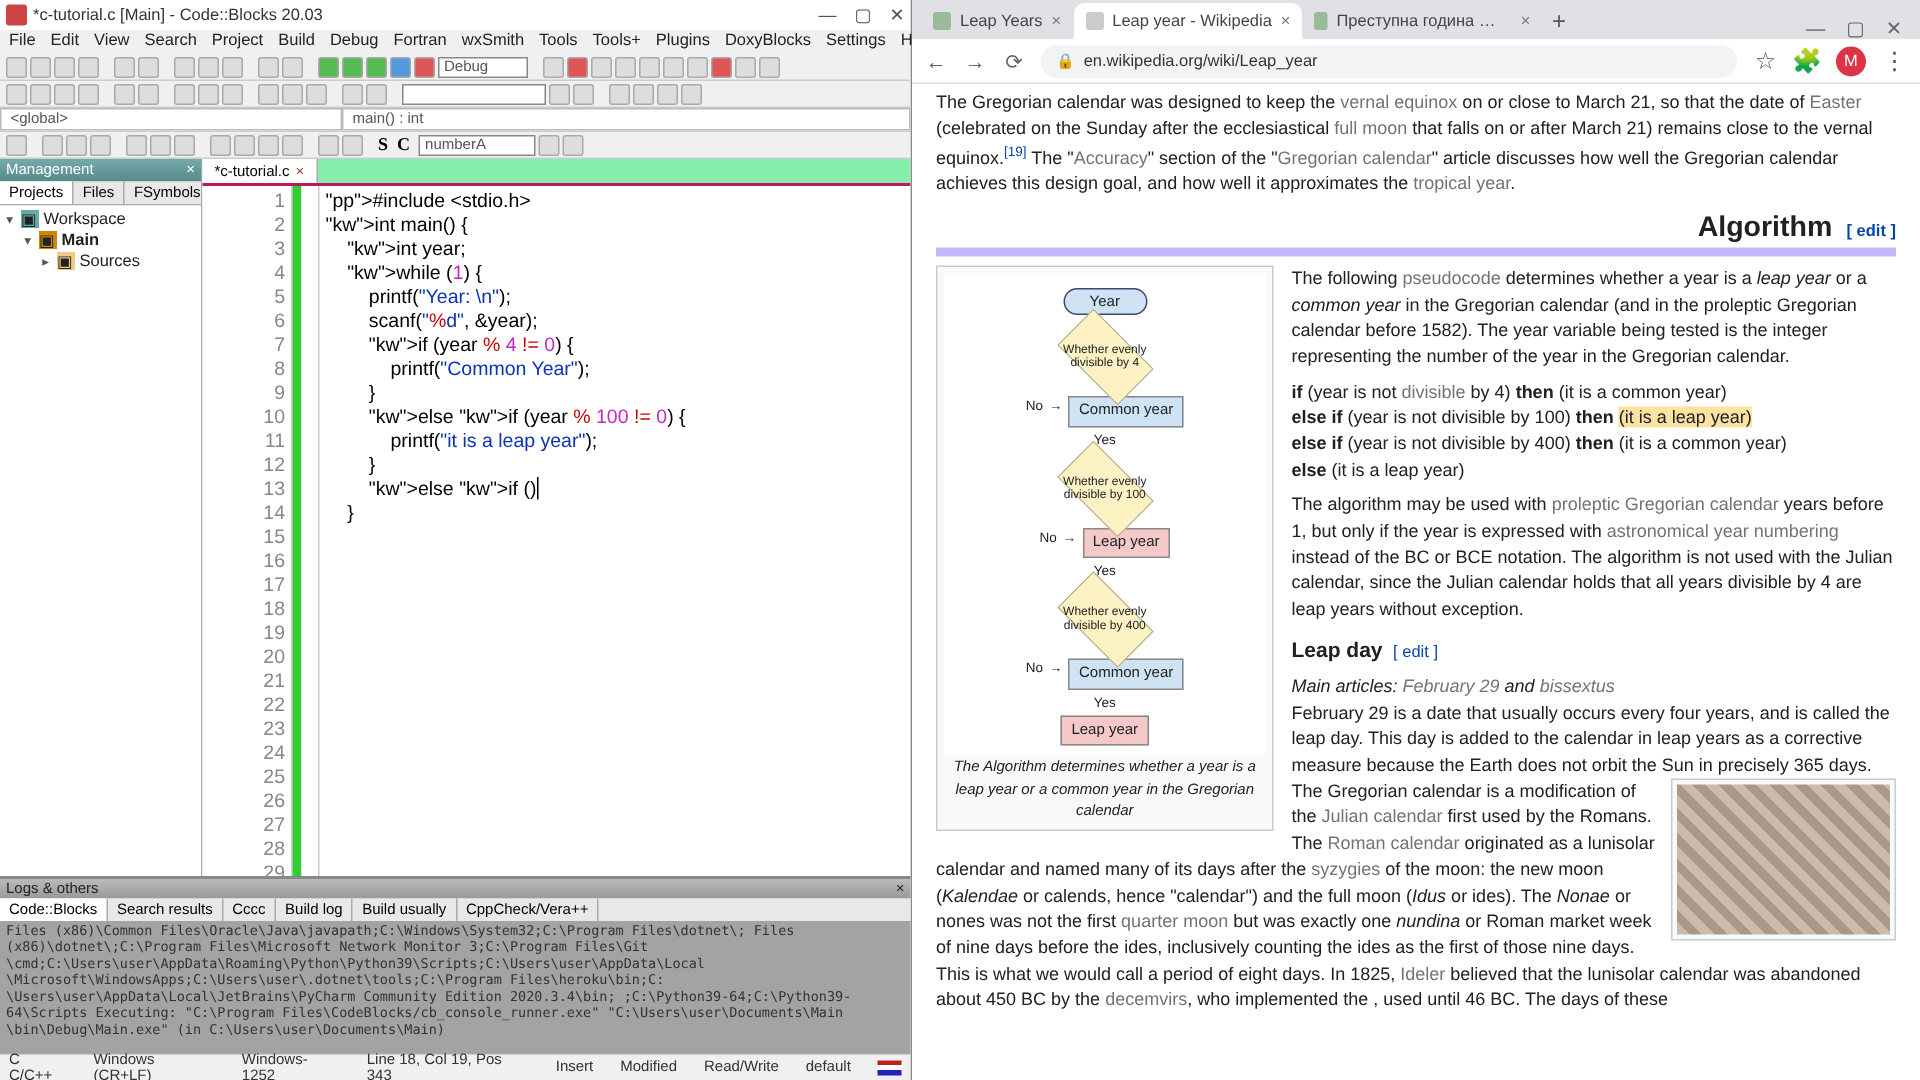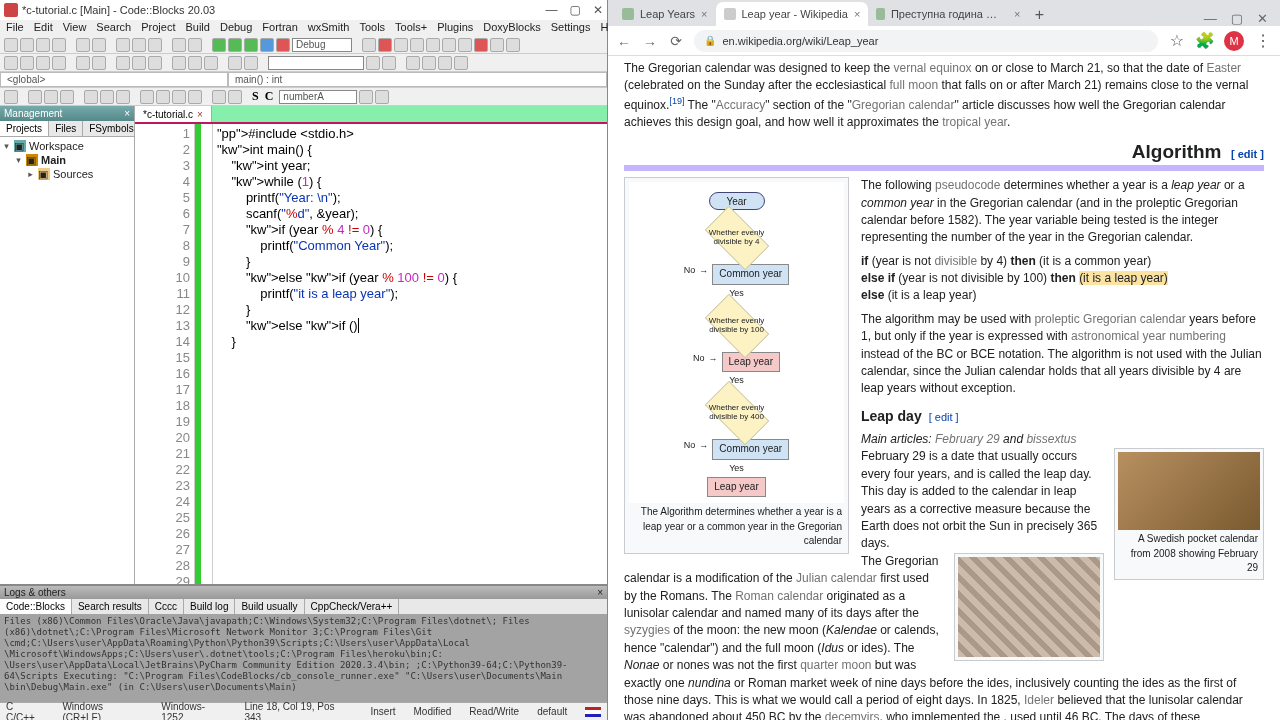--- a/index.html
+++ b/index.html
@@ -85,21 +85,21 @@
 .fn-row { display:flex; align-items:flex-start; justify-content:center; gap:4px; font-size:9px; }
 .fn-yes { font-size:9px; margin:2px 0; }
 .fn-box { border:1px solid #888; padding:2px 6px; font-size:10px; }
 .fn-common { background:#cfe3f5; }
 .fn-leap { background:#f6c9c9; }
 .thumb { float:right; width:150px; border:1px solid #c8ccd1; padding:3px; margin:0 0 8px 10px; background:#f8f9fa; font-size:10px; }
 .thumb .img { width:100%; height:78px; background:linear-gradient(135deg,#b89060,#7a5a30); }
 .thumb2 .img { height:100px; background:repeating-linear-gradient(45deg,#cba,#cba 6px,#a98 6px,#a98 12px); }
 .hl { background:#fbe3a4; }
 .algotext b { font-weight:bold; }
-.caption { text-align:right; padding:2px 2px 0; }
+.caption { text-align:center; padding:2px 2px 0;font-style:italic; }
 
 
 .ico-g { background:#5b5; }
 .ico-r { background:#d55; }
 .ico-b { background:#59d; }
 </style>
 </head>
 <body>
 
 <div class="left">
@@ -407,31 +407,28 @@
         <div class="fn-yes">Yes</div>
         <div class="fn-box fn-leap" style="display:inline-block">Leap year</div>
       </div>
       <div class="caption">The Algorithm determines whether a year is a leap year or a common year in the Gregorian calendar</div>
     </div>
 
     <p id="para1">The following <a>pseudocode</a> determines whether a year is a <i>leap year</i> or a <i>common year</i> in the Gregorian calendar (and in the proleptic Gregorian calendar before 1582). The year variable being tested is the integer representing the number of the year in the Gregorian calendar.</p>
     <div class="algotext" id="algolines" style="margin:6px 0">
         <div><b>if</b> (year is not <a>divisible</a> by 4) <b>then</b> (it is a common year)</div>
         <div><b>else if</b> (year is not divisible by 100) <b>then</b> <span class="hl">(it is a leap year)</span></div>
+        <div><b>else if</b> (year is not divisible by 400) <b>then</b> (it is a common year)</div>
         <div><b>else</b> (it is a leap year)</div>
       </div>
     <p id="para2">The algorithm may be used with <a>proleptic Gregorian calendar</a> years before 1, but only if the year is expressed with <a>astronomical year numbering</a> instead of the BC or BCE notation. The algorithm is not used with the Julian calendar, since the Julian calendar holds that all years divisible by 4 are leap years without exception.</p>
 
     <h3><span>Leap day</span> &nbsp;<span class="edit">[ edit ]</span></h3>
     <p style="font-style:italic" id="mainart">Main articles: <a>February 29</a> and <a>bissextus</a></p>
 
-    <div class="thumb">
-      <div class="img"></div>
-      <div class="caption">A Swedish pocket calendar from 2008 showing February 29</div>
-    </div>
     <p>February 29 is a date that usually occurs every four years, and is called the leap day. This day is added to the calendar in leap years as a corrective measure because the Earth does not orbit the Sun in precisely 365 days.</p>
 
     <div class="thumb thumb2">
       <div class="img"></div>
     </div>
     <p id="hist">The Gregorian calendar is a modification of the <a>Julian calendar</a> first used by the Romans. The <a>Roman calendar</a> originated as a lunisolar calendar and named many of its days after the <a>syzygies</a> of the moon: the new moon (<i>Kalendae</i> or calends, hence "calendar") and the full moon (<i>Idus</i> or ides). The <i>Nonae</i> or nones was not the first <a>quarter moon</a> but was exactly one <i>nundina</i> or Roman market week of nine days before the ides, inclusively counting the ides as the first of those nine days. This is what we would call a period of eight days. In 1825, <a>Ideler</a> believed that the lunisolar calendar was abandoned about 450 BC by the <a>decemvirs</a>, who implemented the , used until 46 BC. The days of these</p>
   </div>
 </div>
 
 </body></html>

